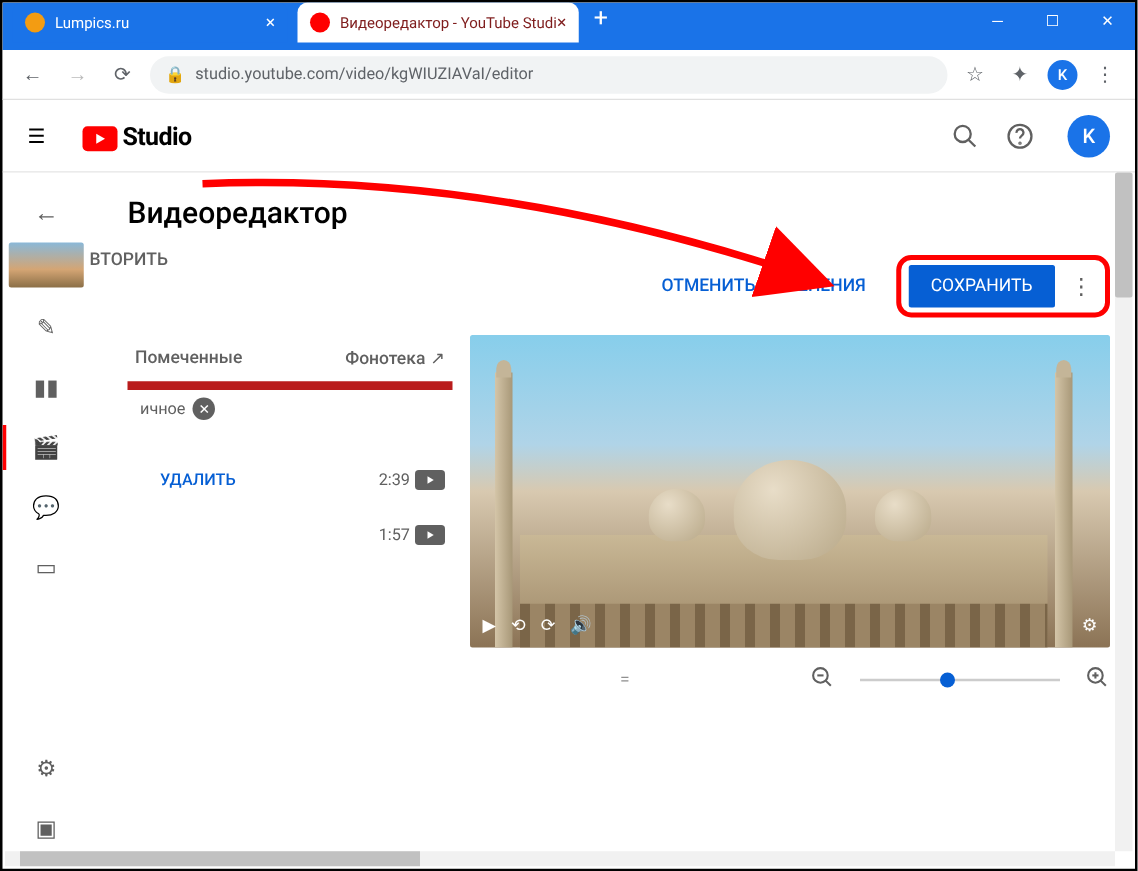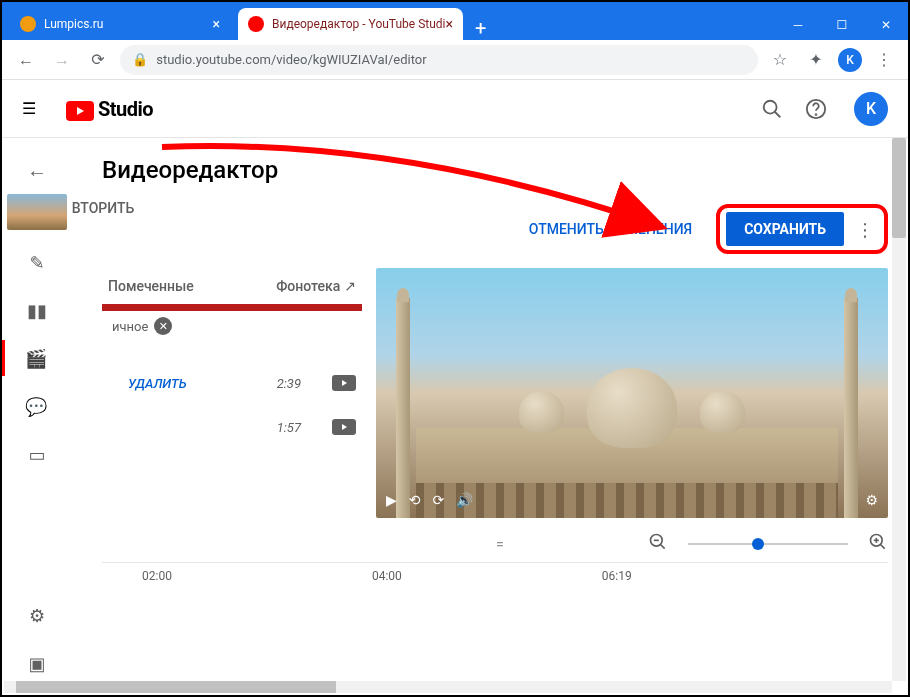--- a/index.html
+++ b/index.html
@@ -1,19 +1,19 @@
 <!DOCTYPE html>
 <html><head>
 <meta charset="utf-8">
 <style>
 * { box-sizing: border-box; margin: 0; padding: 0; font-family: Roboto, Arial, sans-serif; }
 body { background: #fff; width: 910px; height: 697px; overflow: hidden; border: 2px solid #000; position: relative; }
 
 
-.titlebar { height: 38px; background: #1a73e8; display: flex; align-items: flex-end; }
+.titlebar { height: 38px; background: #1a73e8; display: flex; align-items: flex-start; }
 .tab { height: 32px; background: #1a73e8; color: #fff; display: flex; align-items: center; padding: 0 10px; font-size: 12px; border-radius: 8px 8px 0 0; margin-left: 8px; min-width: 220px; position: relative; }
 .tab.active { background: #fff; color: #7f1d1d; }
 .tab .favicon { width: 16px; height: 16px; border-radius: 50%; margin-right: 8px; display: inline-flex; align-items: center; justify-content: center; font-size: 10px; }
 .tab .favicon.orange { background: #f39c12; }
 .tab .favicon.red { background: #ff0000; }
 .tab .close { margin-left: auto; font-size: 14px; cursor: pointer; }
 .newtab { color: #fff; font-size: 20px; padding: 0 12px; cursor: pointer; }
 .winbtns { margin-left: auto; display: flex; }
 .winbtn { width: 44px; height: 30px; display: flex; align-items: center; justify-content: center; color: #fff; cursor: pointer; font-size: 12px; }
 
@@ -47,32 +47,32 @@
 .side-icon.active { color: #ff0000; position: relative; }
 .side-icon.active::before { content: ''; position: absolute; left: -11px; top: 4px; bottom: 4px; width: 3px; background: #ff0000; }
 .side-spacer { flex: 1; }
 
 .content { flex: 1; padding: 10px 20px 0 30px; position: relative; overflow: hidden; }
 .page-title { font-size: 24px; font-weight: 500; padding: 8px 0 20px; }
 .actions-row { display: flex; align-items: center; gap: 12px; margin-bottom: 14px; }
 .replay { color: #606060; font-size: 14px; font-weight: 500; cursor: pointer; position: absolute; left: -10px; top: 62px; }
 .actions-spacer { flex: 1; }
 .btn-text { color: #065fd4; font-size: 14px; font-weight: 500; cursor: pointer; padding: 8px 12px; }
-.btn-primary { background: #065fd4; color: #fff; font-size: 14px; font-weight: 700; padding: 9px 18px; border-radius: 2px; cursor: pointer; }
+.btn-primary { background: #065fd4; color: #fff; font-size: 14px; font-weight: 400; padding: 9px 18px; border-radius: 2px; cursor: pointer; }
 .more-vert { font-size: 18px; color: #606060; cursor: pointer; padding: 0 4px; }
 .highlight-box { border: 4px solid #ff0000; border-radius: 12px; padding: 4px 6px; display: flex; align-items: center; gap: 8px; }
 
 .editor-row { display: flex; gap: 14px; }
 .tracks-col { width: 260px; }
 .tabs { display: flex; border-bottom: 7px solid #b91c1c; font-size: 14px; }
 .tab-item { padding: 10px 6px; color: #606060; cursor: pointer; font-weight: 500; }
 .tab-item.right { margin-left: auto; display: flex; align-items: flex-end; gap: 4px; }
 .chip { display: inline-flex; align-items: center; gap: 6px; padding: 4px 8px 4px 10px; font-size: 13px; color: #606060; margin: 2px 0; justify-content: flex-end; }
 .chip .x { width: 18px; height: 18px; border-radius: 50%; background: #606060; color: #fff; display: flex; align-items: center; justify-content: center; font-size: 11px; cursor: pointer; }
-.track-item { display: flex; align-items: center; padding: 14px 6px; gap: 31px; font-size: 13px; color: #606060; font-style: italic; }
+.track-item { display: flex; align-items: center; padding: 14px 6px; gap: 4px; font-size: 13px; color: #606060; }
 .track-item .del { color: #065fd4; font-weight: 500; cursor: pointer; margin-left: 20px; }
 .track-item .dur { margin-left: auto; }
 .track-item .yt-mini { width: 24px; height: 16px; background: #606060; border-radius: 3px; display: flex; align-items: center; justify-content: center; cursor: pointer; }
 .track-item .yt-mini::after { content: ''; border-left: 5px solid #fff; border-top: 3px solid transparent; border-bottom: 3px solid transparent; }
 
 .preview-col { flex: 1; }
 .preview { width: 100%; height: 250px; background: linear-gradient(180deg,#87ceeb 0%,#b0d4e8 35%,#d8c9b0 50%,#8b7355 100%); border-radius: 2px; position: relative; overflow: hidden; }
 .mosque { position: absolute; bottom: 0; left: 0; right: 0; height: 70%; }
 .dome { position: absolute; background: radial-gradient(circle at 35% 30%, #e8ddc8, #b8a888); border-radius: 50% 50% 40% 40%; }
 .dome.main { width: 90px; height: 80px; bottom: 70px; left: 50%; margin-left: -45px; }
@@ -253,25 +253,20 @@
           <span class="zoom-icon"><svg width="20" height="20" viewBox="0 0 24 24" fill="none" stroke="currentColor" stroke-width="2">
                 <circle cx="10" cy="10" r="7"></circle>
                 <line x1="7" y1="10" x2="13" y2="10"></line>
                 <line x1="10" y1="7" x2="10" y2="13"></line>
                 <line x1="20" y1="20" x2="15" y2="15"></line>
               </svg></span>
         </div>
       </div>
     </div>
 
-    <div class="ruler">
-      <span>02:00</span>
-      <span>04:00</span>
-      <span>06:19</span>
-    </div>
   </div>
 </div>
 
 <div class="scrollbar-v">
     <div class="thumb"></div>
   </div>
 <div class="scrollbar-h">
     <div class="thumb"></div>
   </div>
 

